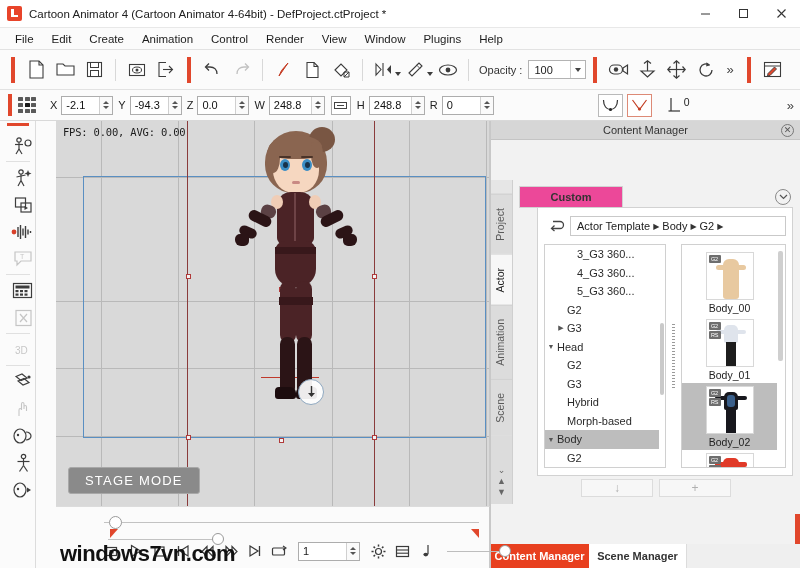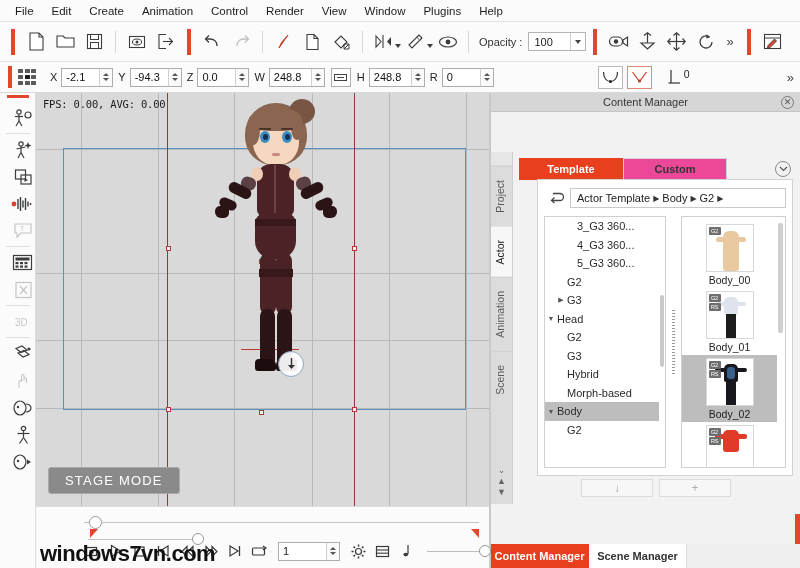--- a/index.html
+++ b/index.html
@@ -133,21 +133,21 @@
   .rail-top { width: 22px; height: 3px; background: #e1472c; margin-bottom: 6px; }
   .rail-btn {
     width: 30px; height: 27px; display: flex; align-items: center; justify-content: flex-end;
     color: #3d3d3d; flex: 0 0 27px;
   }
   .rail-btn.faded { opacity: .28; }
   .rail-btn.accent { color: #d8402a; }
   .rail-sep { width: 24px; height: 1px; background: #e0e0e0; margin: 2px 0; flex:0 0 1px; }
 
   
-  .viewcol { flex: 1; display: flex; flex-direction: column; min-width: 0; }
+  .viewcol { flex: 1; display: flex; flex-direction: column; min-width: 0; margin-left: 20px; }
   .viewport {
     flex: 1; position: relative; overflow: hidden;
     background: #d9d9d9; border-right: 1px solid #c9c9c9;
   }
   .vgrid { position: absolute; inset: 0; }
   .vgrid .gl { position: absolute; background: #b9b9b9; }
   .fps {
     position: absolute; left: 7px; top: 5px; font-family: "DejaVu Sans Mono", monospace;
     font-size: 10.5px; color: #1b1b1b; letter-spacing: -0.2px; white-space: nowrap;
   }
@@ -347,20 +347,42 @@
   .btab-rest { flex: 1; background: #efefef; }
   .right-scroll {
     position: absolute; right: 0; bottom: 24px; width: 5px; height: 30px; background: #e1472c;
   }
 </style>
 </head>
 <body>
 
 <div class="app">
 
+  <div class="titlebar">
+    <div class="app-logo"></div>
+    <div class="title-text">Cartoon Animator 4  (Cartoon Animator 4-64bit) - DefProject.ctProject *</div>
+    <div class="win-controls">
+      <div class="win-btn">
+        <svg width="11" height="11" viewBox="0 0 11 11">
+            <line x1="1" y1="6" x2="10" y2="6" stroke="#333" stroke-width="1"></line>
+          </svg>
+      </div>
+      <div class="win-btn">
+        <svg width="11" height="11" viewBox="0 0 11 11">
+            <rect x="1.5" y="1.5" width="8" height="8" fill="none" stroke="#333" stroke-width="1"></rect>
+          </svg>
+      </div>
+      <div class="win-btn">
+        <svg width="11" height="11" viewBox="0 0 11 11">
+            <line x1="1.5" y1="1.5" x2="9.5" y2="9.5" stroke="#333" stroke-width="1.1"></line>
+            <line x1="9.5" y1="1.5" x2="1.5" y2="9.5" stroke="#333" stroke-width="1.1"></line>
+          </svg>
+      </div>
+    </div>
+  </div>
 
   <div class="menubar">
     <div class="menu-item">File</div>
     <div class="menu-item">Edit</div>
     <div class="menu-item">Create</div>
     <div class="menu-item">Animation</div>
     <div class="menu-item">Control</div>
     <div class="menu-item">Render</div>
     <div class="menu-item">View</div>
     <div class="menu-item">Window</div>
@@ -913,21 +935,20 @@
           <div class="vtab-spacer"></div>
           <div class="vtab-arrows">
             <span>⌄</span>
               <span>▲</span>
               <span>▼</span>
           </div>
         </div>
 
         <div class="cm-content">
           <div class="tabrow">
-            <div class="ctab active">Template</div>
             <div class="ctab">Custom</div>
             <div class="tab-chev">
               <svg width="9" height="6" viewBox="0 0 9 6">
                   <path d="M1 1l3.5 3.5L8 1" fill="none" stroke="#555" stroke-width="1.2"></path>
                 </svg>
             </div>
           </div>
 
           <div class="cm-inner">
             <div class="crumbrow">

